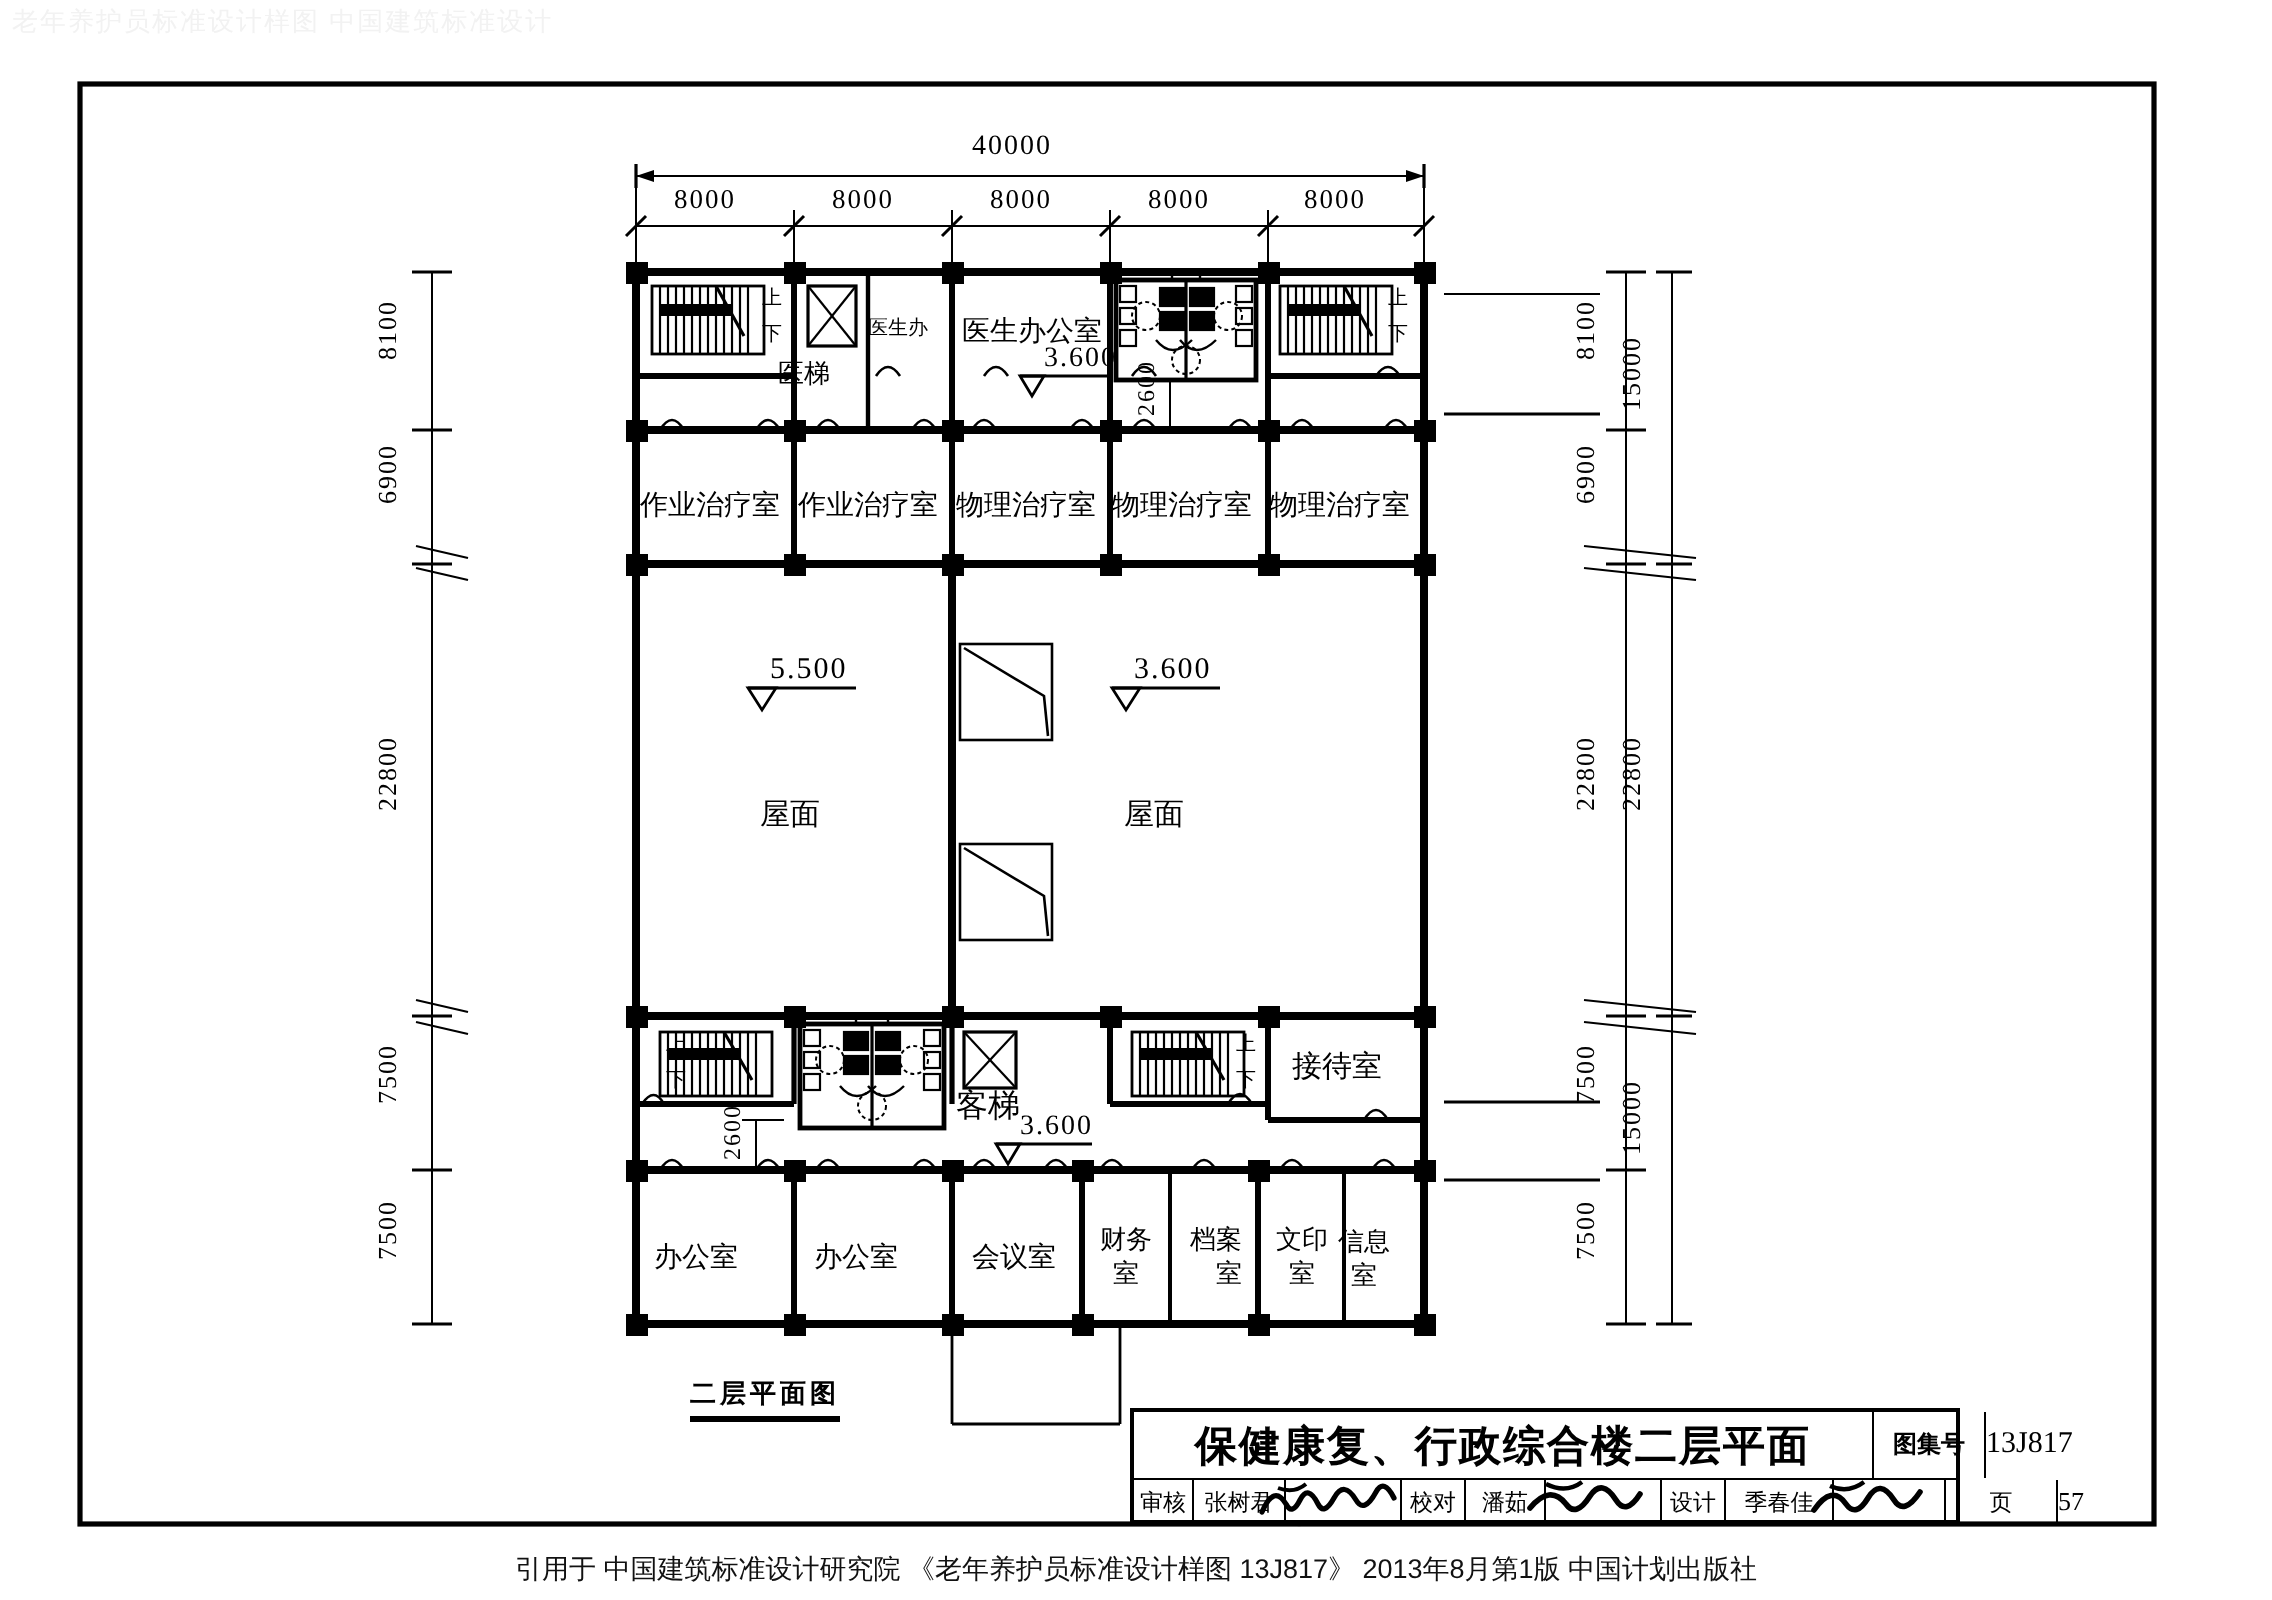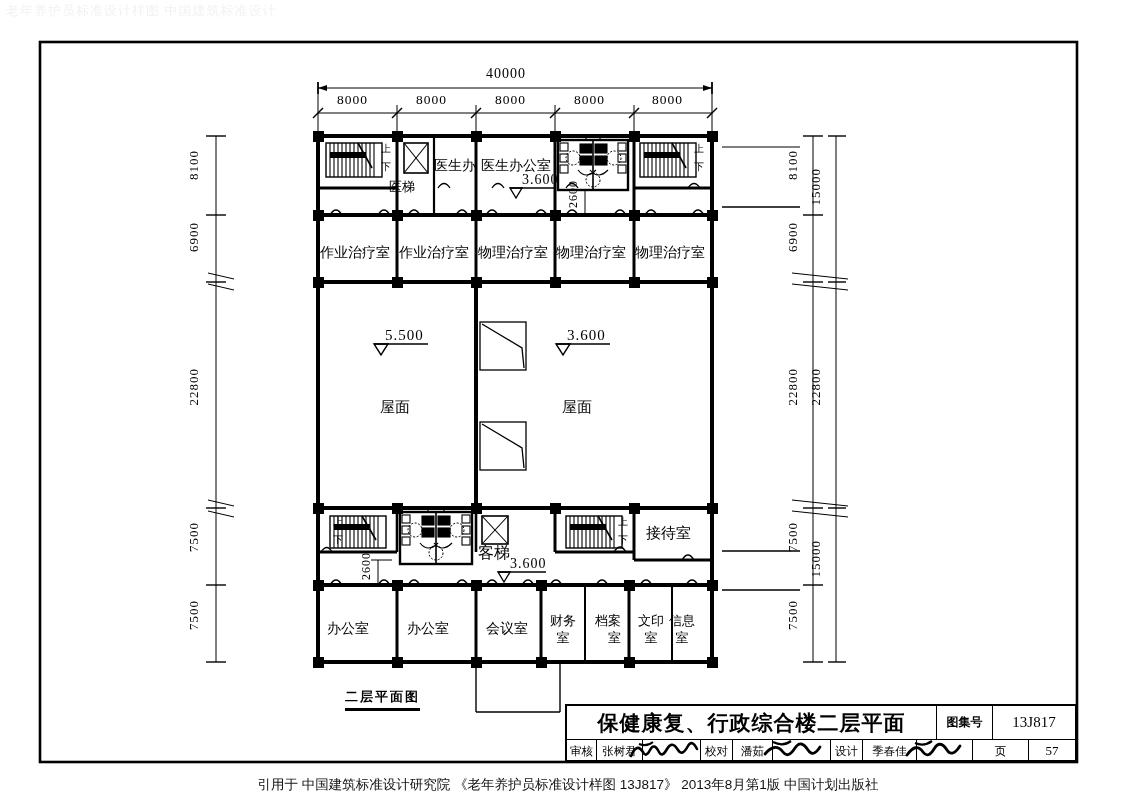--- a/index.html
+++ b/index.html
@@ -25,21 +25,21 @@
   }
 
   .caption{
     position:absolute;left:0;top:776px;width:1136px;text-align:center;
     font-family:"Liberation Sans", sans-serif;
     font-size:13.5px;color:#111;white-space:nowrap;
   }
 
   
   #titleblock{
-    position:absolute;left:565px;top:704px;width:512px;height:58px;
+    position:absolute;left:565px;top:704px;width:415px;height:58px;
     border:2px solid #000;box-sizing:border-box;background:#fff;
   }
   .tb-top{display:flex;height:34px;border-bottom:1.5px solid #000;box-sizing:border-box;}
   .tb-title{
     flex:0 0 370px;display:flex;align-items:center;justify-content:center;
     border-right:1.5px solid #000;box-sizing:border-box;
     font-size:21px;font-weight:bold;letter-spacing:1px;
     font-family:"DejaVu Serif", serif;
   }
   .tb-atlaslbl{
@@ -505,21 +505,21 @@
 
     <div style="position:absolute;left:566px;top:180px;font-size:12px;font-family:'Liberation Serif',serif;writing-mode:vertical-rl;transform:rotate(180deg);letter-spacing:1px;">2600</div>
     <div style="position:absolute;left:359px;top:552px;font-size:12px;font-family:'Liberation Serif',serif;writing-mode:vertical-rl;transform:rotate(180deg);letter-spacing:1px;">2600</div>
 
     <div style="position:absolute;left:522px;top:172px;font-size:14px;font-family:'Liberation Serif',serif;letter-spacing:1px;">3.600</div>
     <div style="position:absolute;left:385px;top:327px;font-size:15px;font-family:'Liberation Serif',serif;letter-spacing:1px;">5.500</div>
     <div style="position:absolute;left:567px;top:327px;font-size:15px;font-family:'Liberation Serif',serif;letter-spacing:1px;">3.600</div>
     <div style="position:absolute;left:510px;top:556px;font-size:14px;font-family:'Liberation Serif',serif;letter-spacing:1px;">3.600</div>
 
     <div style="position:absolute;left:389px;top:178px;font-size:13px;font-family:'DejaVu Serif',serif;white-space:nowrap;">医梯</div>
-    <div style="position:absolute;left:434px;top:157px;font-size:14px;font-family:'DejaVu Serif',serif;white-space:nowrap;">医生办</div>
+    <div style="position:absolute;left:434px;top:157px;font-size:10px;font-family:'DejaVu Serif',serif;white-space:nowrap;">医生办</div>
     <div style="position:absolute;left:481px;top:157px;font-size:14px;font-family:'DejaVu Serif',serif;white-space:nowrap;">医生办公室</div>
 
     <div style="position:absolute;left:320px;top:244px;font-size:14px;font-family:'DejaVu Serif',serif;white-space:nowrap;">作业治疗室</div>
     <div style="position:absolute;left:399px;top:244px;font-size:14px;font-family:'DejaVu Serif',serif;white-space:nowrap;">作业治疗室</div>
     <div style="position:absolute;left:478px;top:244px;font-size:14px;font-family:'DejaVu Serif',serif;white-space:nowrap;">物理治疗室</div>
     <div style="position:absolute;left:556px;top:244px;font-size:14px;font-family:'DejaVu Serif',serif;white-space:nowrap;">物理治疗室</div>
     <div style="position:absolute;left:635px;top:244px;font-size:14px;font-family:'DejaVu Serif',serif;white-space:nowrap;">物理治疗室</div>
 
     <div style="position:absolute;left:380px;top:398px;font-size:15px;font-family:'DejaVu Serif',serif;white-space:nowrap;">屋面</div>
     <div style="position:absolute;left:562px;top:398px;font-size:15px;font-family:'DejaVu Serif',serif;white-space:nowrap;">屋面</div>

